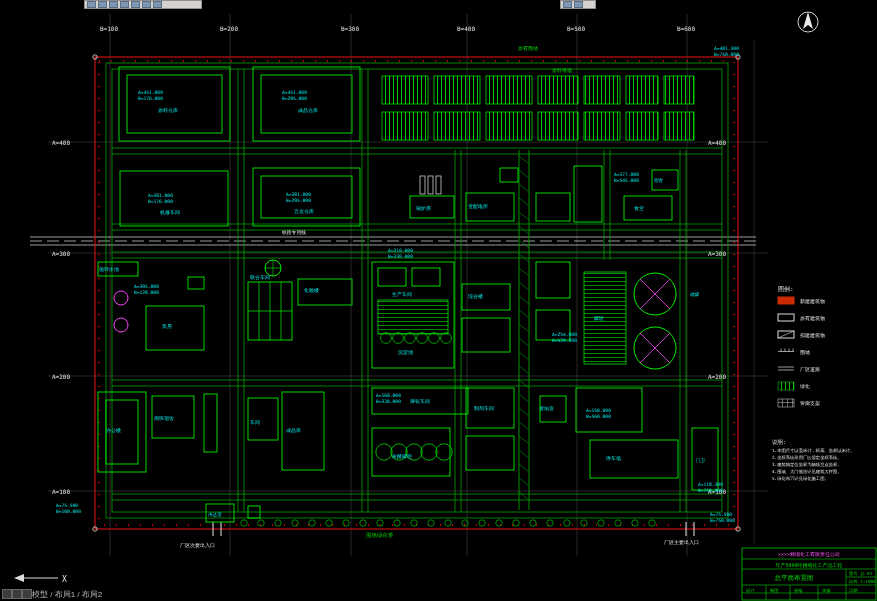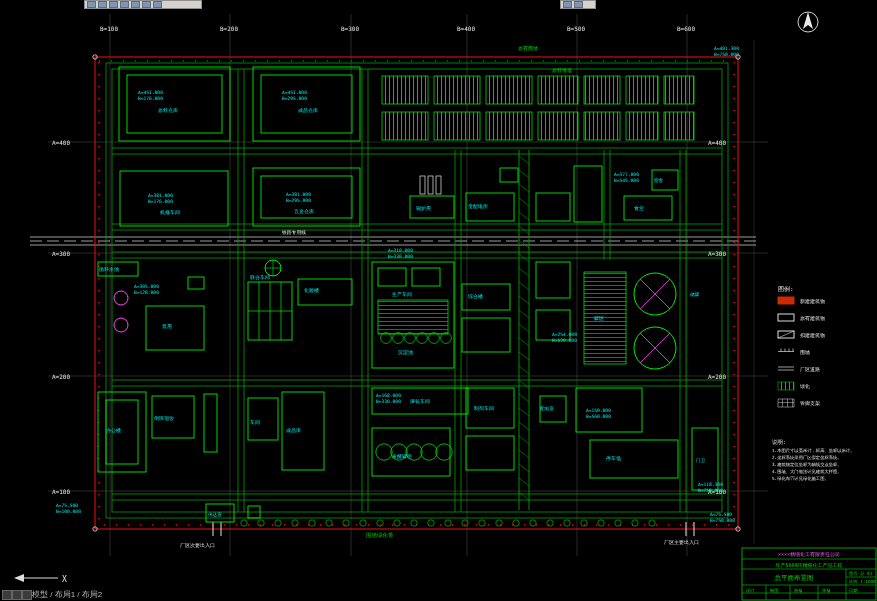--- a/index.html
+++ b/index.html
@@ -5,21 +5,21 @@
   html,body{margin:0;padding:0;background:#000;}
   body{font-family:"Liberation Sans",sans-serif;}
   .app{position:relative;width:877px;height:601px;background:#000;overflow:hidden;}
   #cad-svg{position:absolute;left:0;top:0;}
   #cad-svg text{font-family:"DejaVu Sans Mono","Liberation Sans",monospace;}
   .tbf{position:absolute;top:0;height:9px;background:#d6d3ce;border:1px solid #8f8f8f;
        display:flex;align-items:center;gap:2px;padding:0 2px;box-sizing:border-box;z-index:5;}
   .tbf1{left:84px;width:118px;}
   .tbf2{left:560px;width:36px;}
   .tbi{width:7px;height:5px;background:#7e96b4;border:1px solid #5a6c80;display:inline-block;}
-  .status-frag{position:absolute;left:2px;bottom:1px;display:flex;align-items:flex-end;
+  .status-frag{position:absolute;left:2px;bottom:1px;display:flex;align-items:flex-start;
        color:#b8b8b8;font-size:8px;z-index:5;}
   .sq{width:8px;height:8px;background:#3c3c3c;border:1px solid #666;display:inline-block;}
 </style>
 </head>
 <body>
 
 <div class="app">
 
   <div class="tbf tbf1">
     <span class="tbi"></span>

